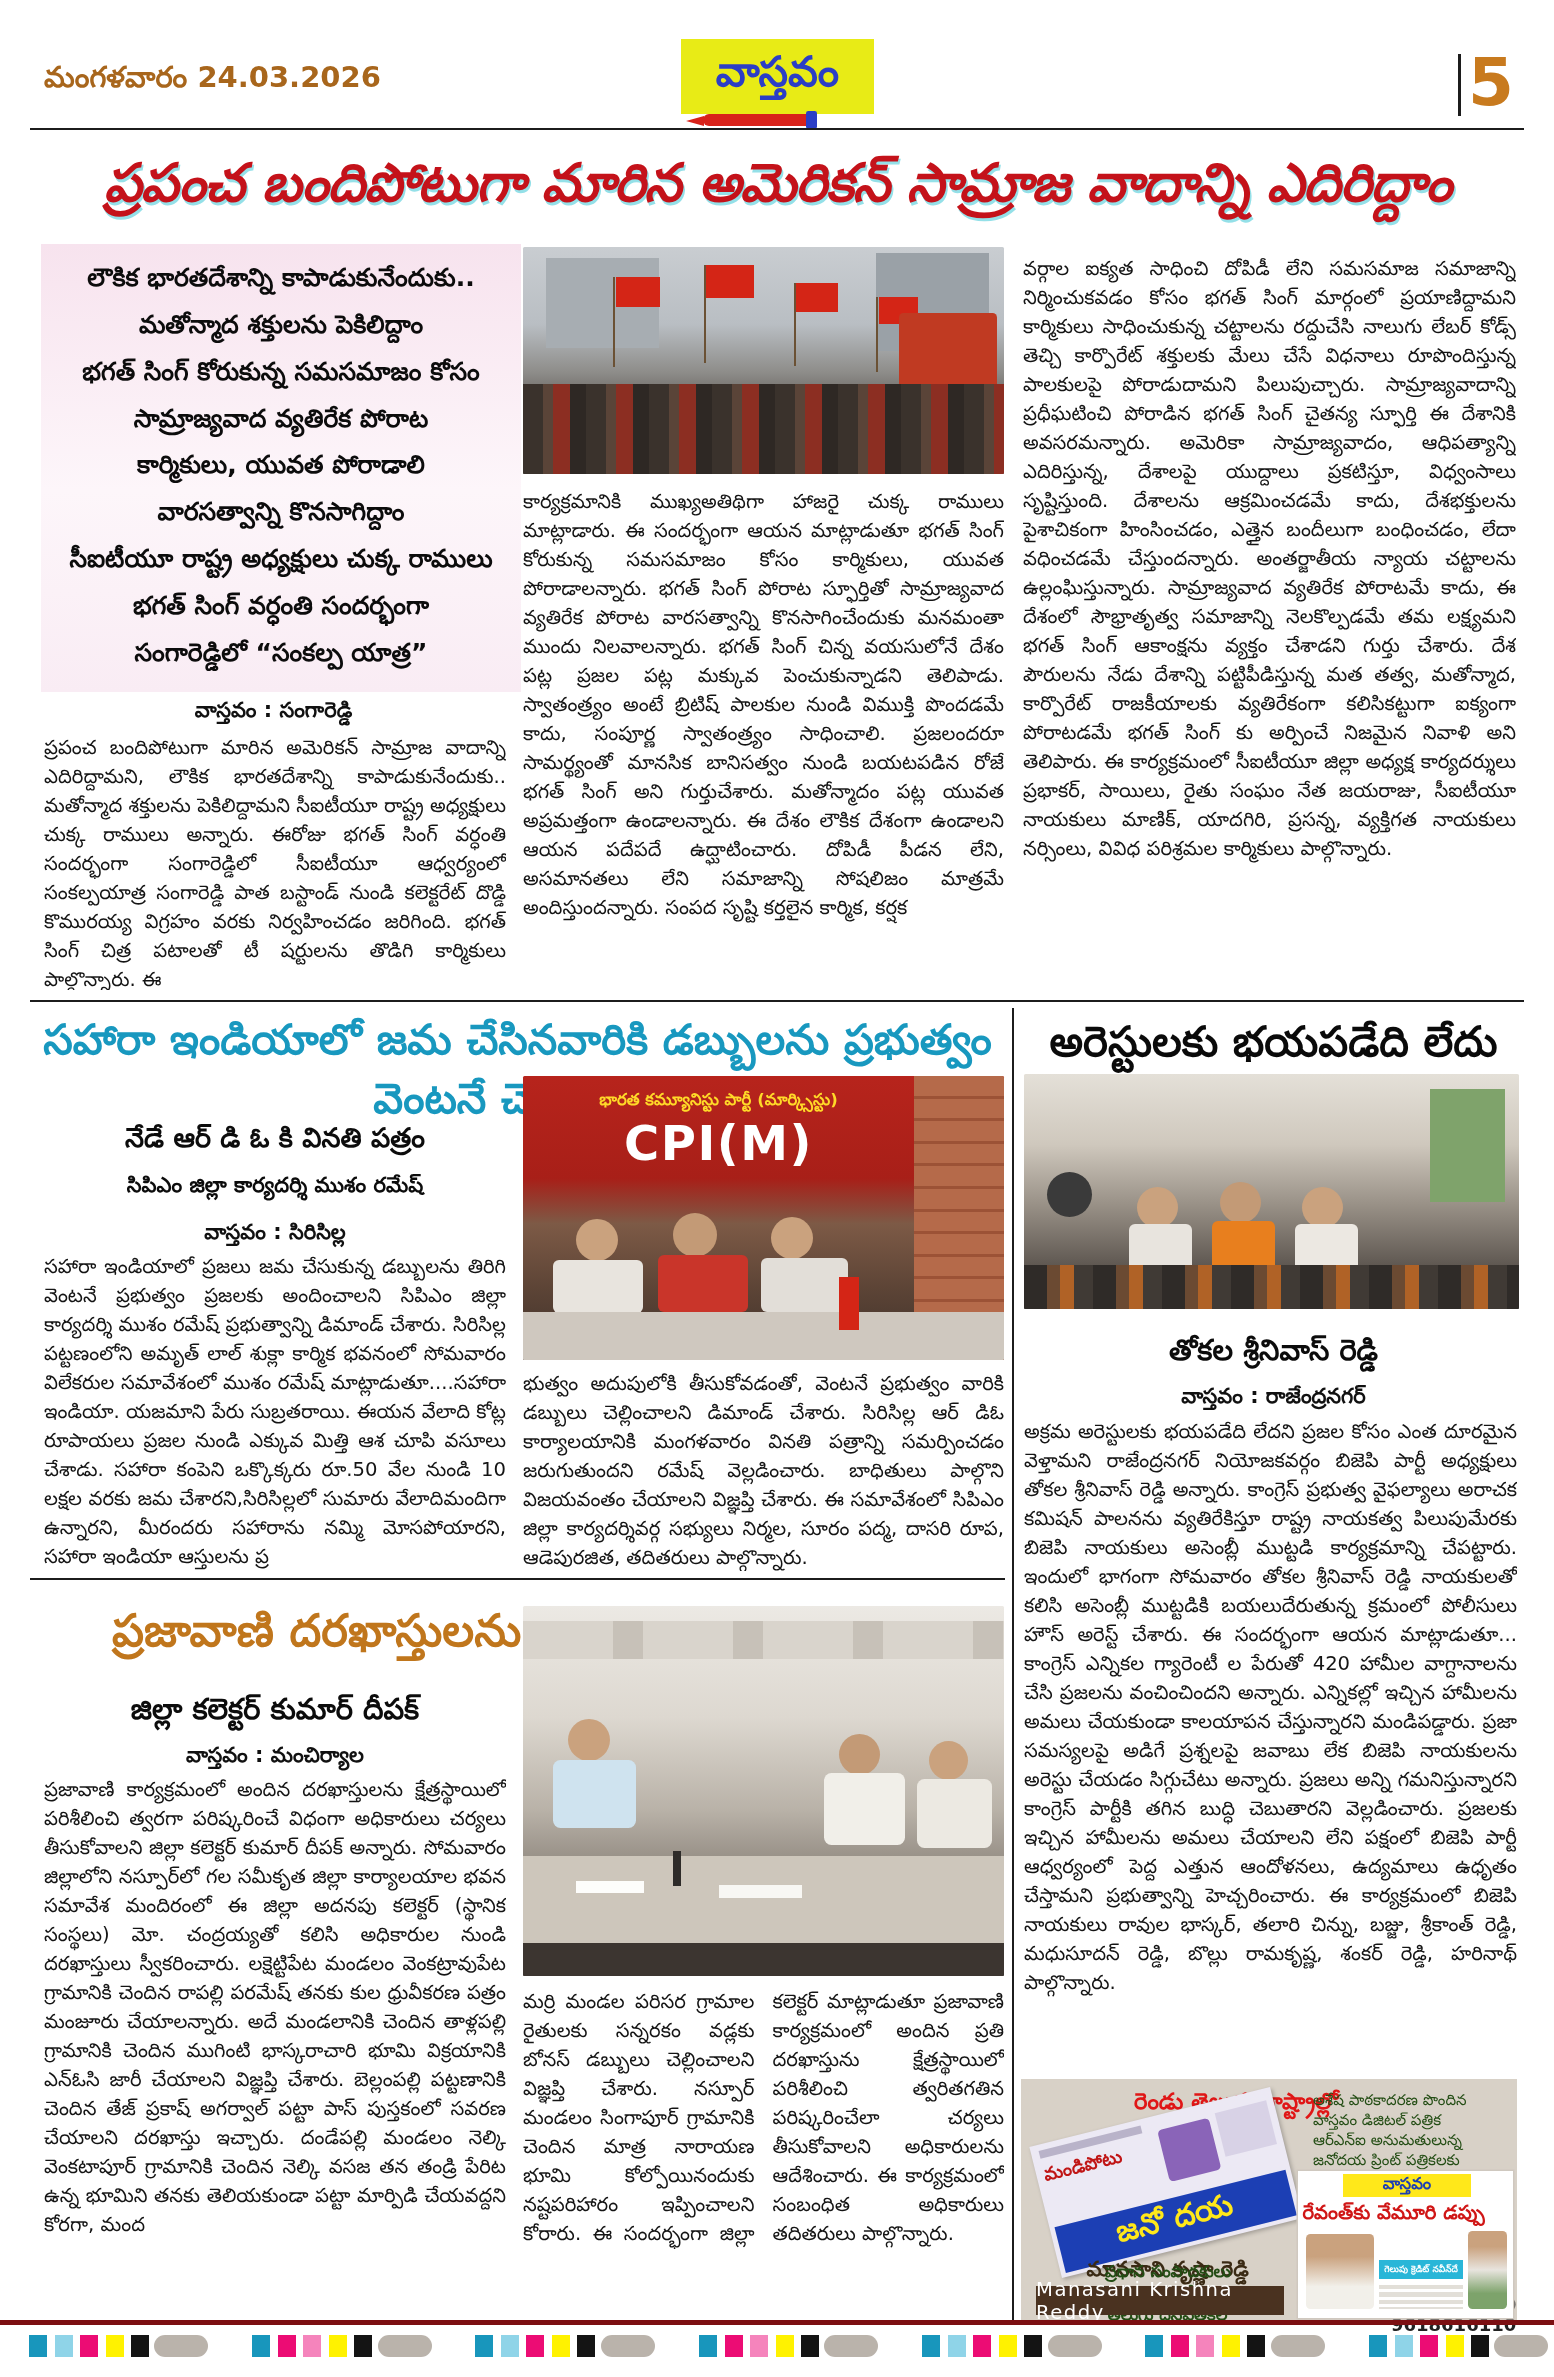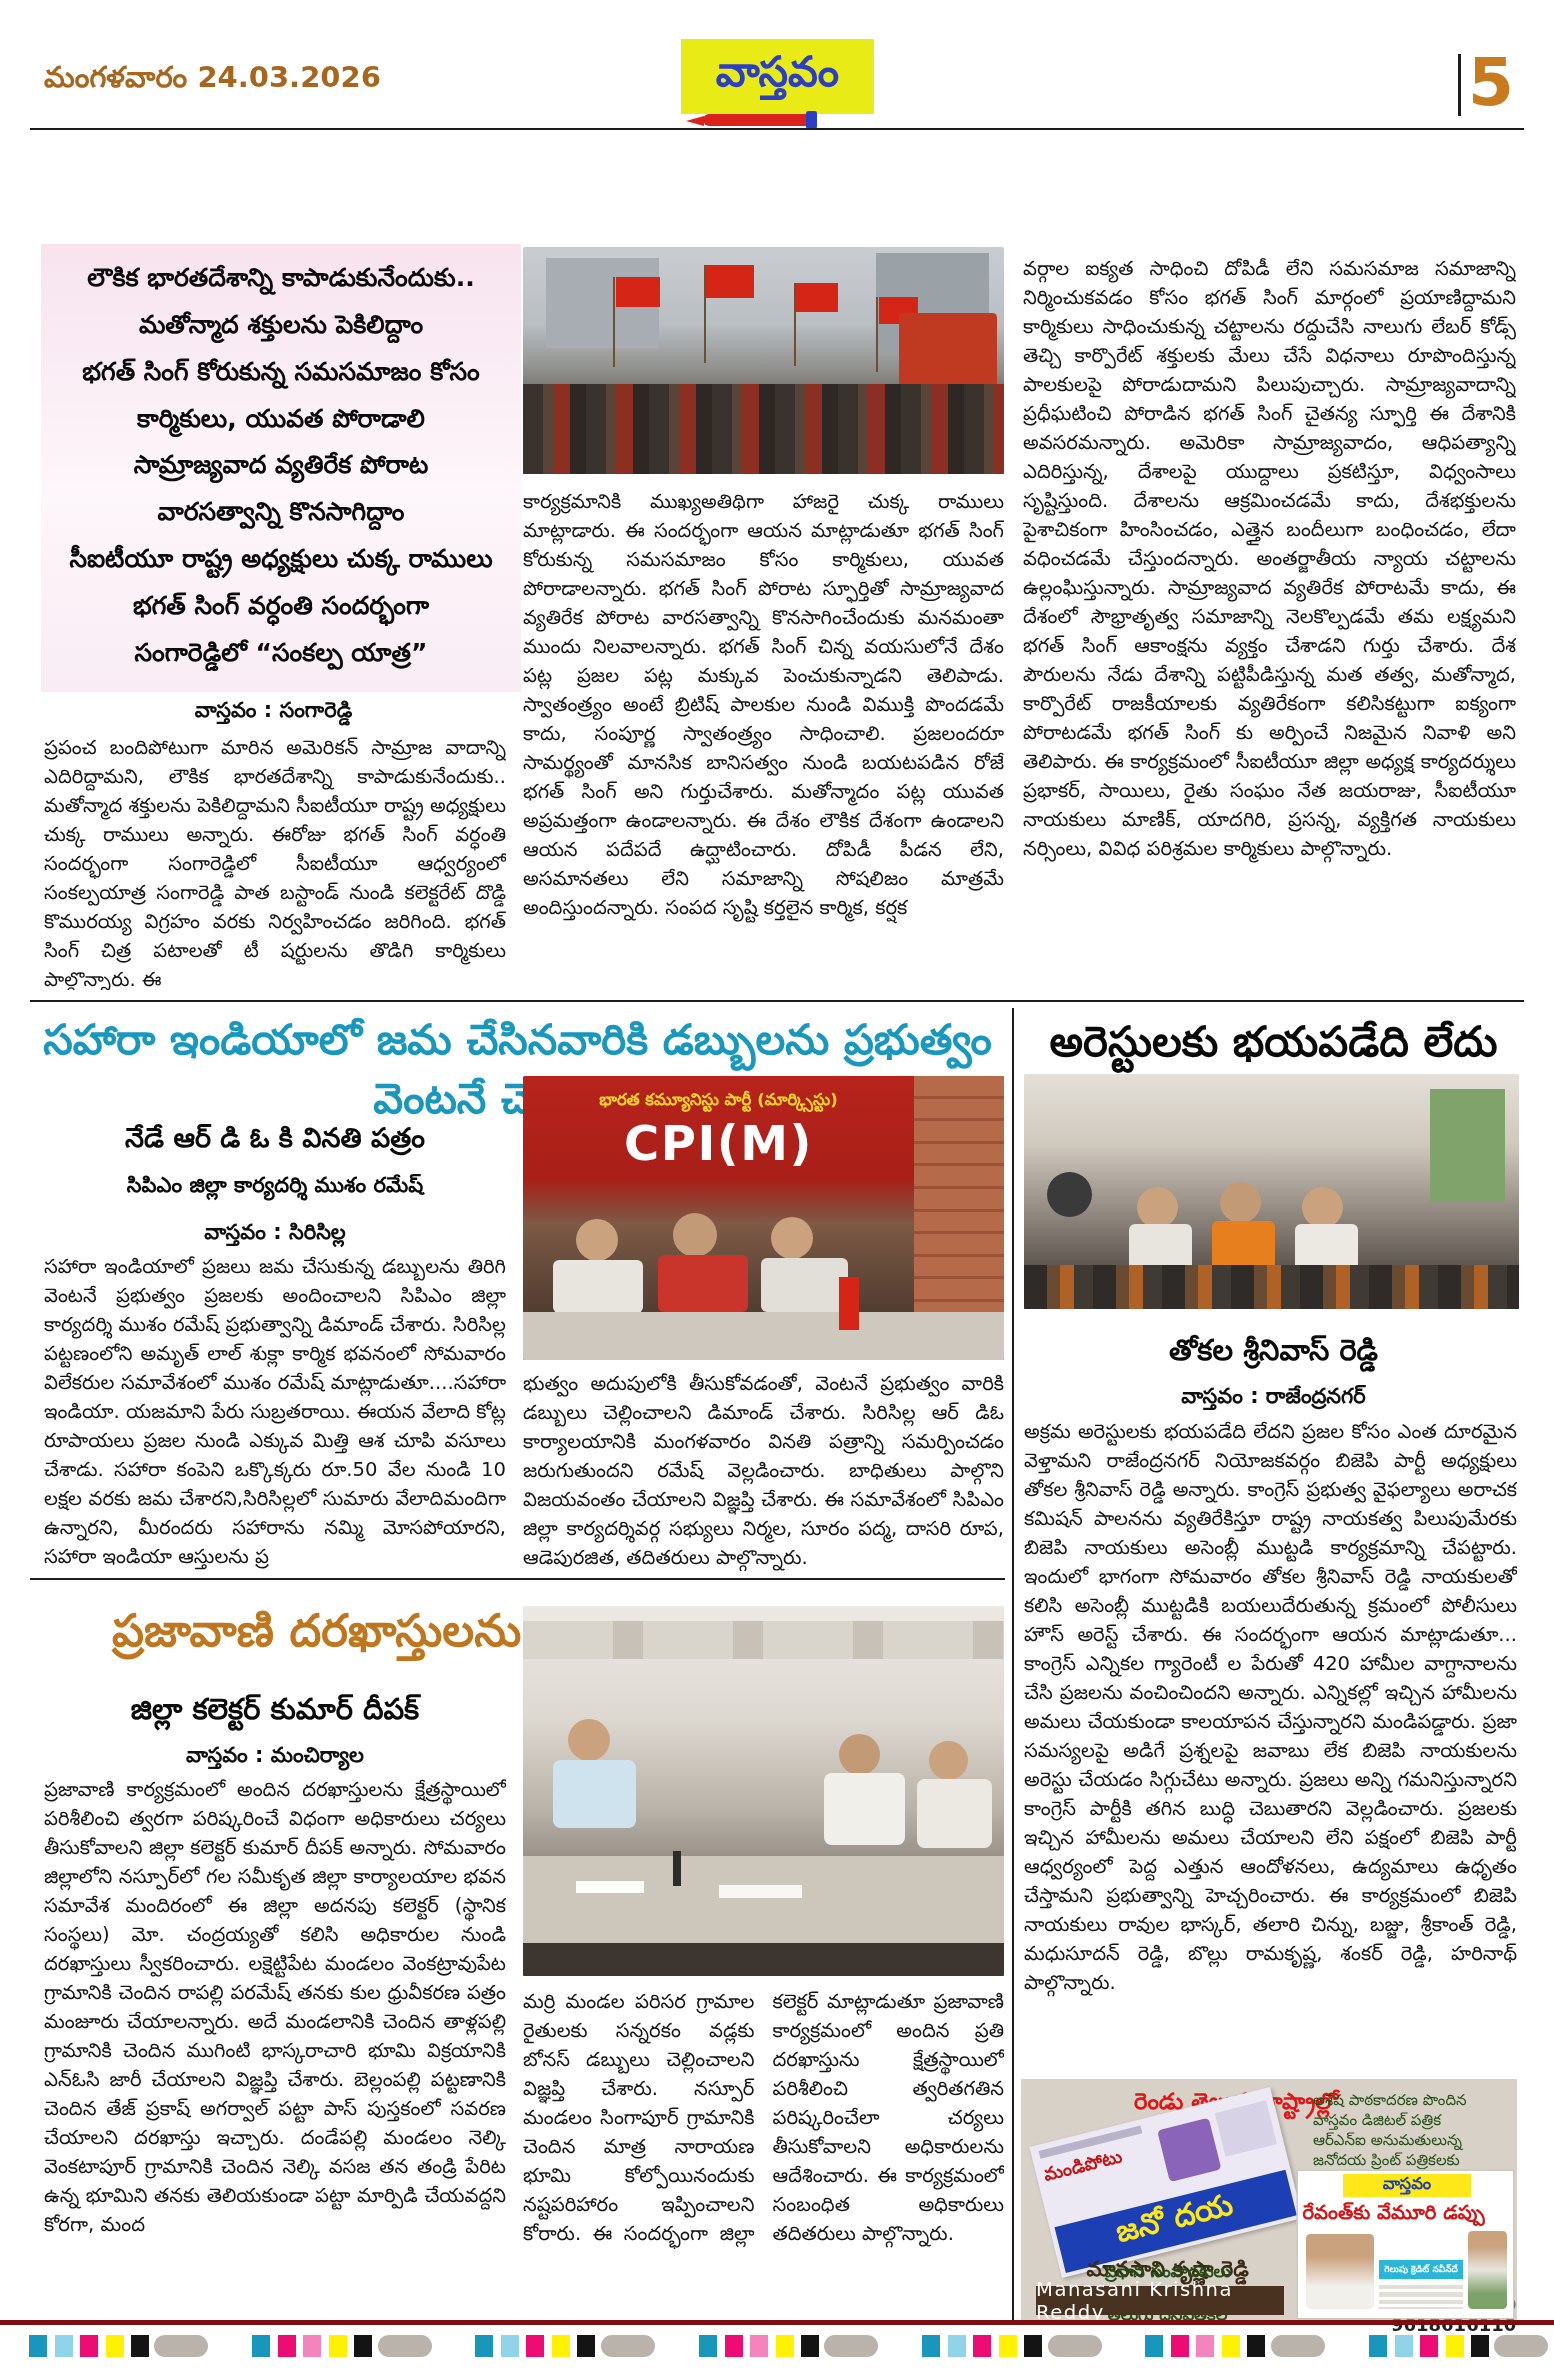--- a/index.html
+++ b/index.html
@@ -42,27 +42,28 @@
 
   <div class="abs" style="left:703px;top:114px;width:113px;height:12px;background:#d8221a;border-radius:6px;"></div>
   <div class="abs" style="left:686px;top:116px;width:0;height:0;border-top:5.3px solid transparent;border-bottom:5.3px solid transparent;border-right:18px solid #d8221a;"></div>
   <div class="abs" style="left:806px;top:111px;width:10.5px;height:18px;background:#2b3ec6;border-radius:2.3px;"></div>
 
   <div class="abs rule-v" style="left:1458px;top:54px;height:62px;width:3px;"></div>
   <div class="abs" style="left:1468px;top:44px;font-size:66px;font-weight:bold;color:#c87a1e;">5</div>
 
   <div class="abs rule-h" style="left:30px;top:128px;width:1494px;"></div>
 
+  <div class="abs headline-main" style="left:22.6px;top:152px;width:1510px;">ప్రపంచ బందిపోటుగా మారిన అమెరికన్ సామ్రాజ వాదాన్ని ఎదిరిద్దాం</div>
 
   <div class="abs quote-box" style="left:41px;top:244px;width:465px;height:421px;">
     <div class="quote-line">లౌకిక భారతదేశాన్ని కాపాడుకునేందుకు..</div>
     <div class="quote-line">మతోన్మాద శక్తులను పెకిలిద్దాం</div>
     <div class="quote-line">భగత్ సింగ్ కోరుకున్న సమసమాజం కోసం</div>
+    <div class="quote-line">సామ్రాజ్యవాద వ్యతిరేక పోరాట</div>
     <div class="quote-line">కార్మికులు, యువత పోరాడాలి</div>
-    <div class="quote-line">సామ్రాజ్యవాద వ్యతిరేక పోరాట</div>
     <div class="quote-line">వారసత్వాన్ని కొనసాగిద్దాం</div>
     <div class="quote-line">సీఐటీయూ రాష్ట్ర అధ్యక్షులు చుక్క రాములు</div>
     <div class="quote-line">భగత్ సింగ్ వర్ధంతి సందర్భంగా</div>
     <div class="quote-line">సంగారెడ్డిలో “సంకల్ప యాత్ర”</div>
   </div>
 
   <div class="abs byline" style="left:41px;top:698px;width:465px;">వాస్తవం : సంగారెడ్డి</div>
 
   <div class="abs body-text" style="left:44px;top:733px;width:462px;height:257px;">ప్రపంచ బందిపోటుగా మారిన అమెరికన్ సామ్రాజ వాదాన్ని ఎదిరిద్దామని, లౌకిక భారతదేశాన్ని కాపాడుకునేందుకు.. మతోన్మాద శక్తులను పెకిలిద్దామని సీఐటీయూ రాష్ట్ర అధ్యక్షులు చుక్క రాములు అన్నారు. ఈరోజు భగత్ సింగ్ వర్ధంతి సందర్భంగా సంగారెడ్డిలో సీఐటీయూ ఆధ్వర్యంలో సంకల్పయాత్ర సంగారెడ్డి పాత బస్టాండ్ నుండి కలెక్టరేట్ దొడ్డి కొమురయ్య విగ్రహం వరకు నిర్వహించడం జరిగింది. భగత్ సింగ్ చిత్ర పటాలతో టీ షర్టులను తొడిగి కార్మికులు పాల్గొన్నారు. ఈ</div>
 

